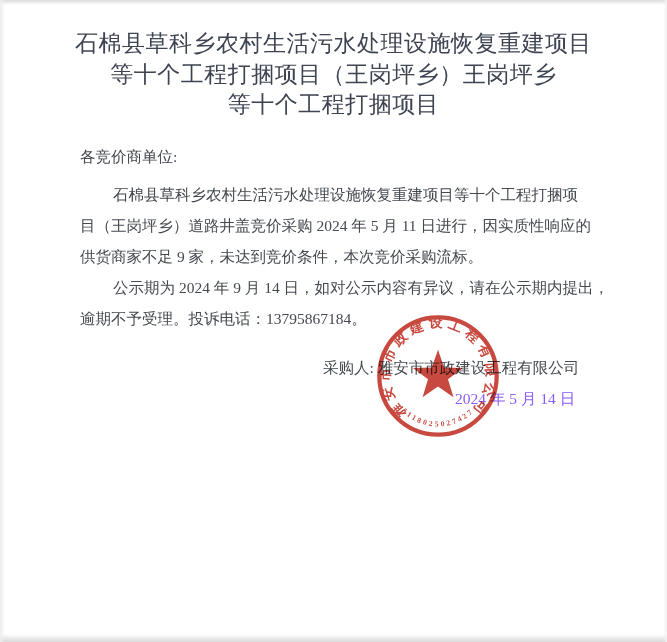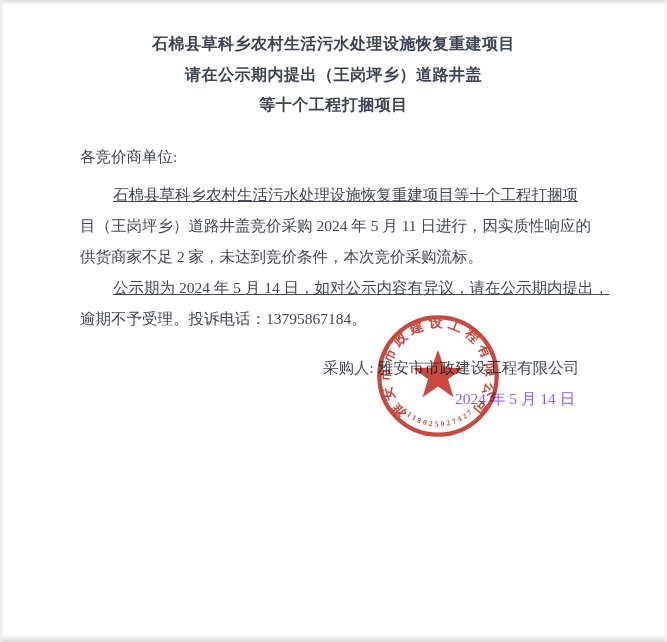--- a/index.html
+++ b/index.html
@@ -26,23 +26,23 @@
   .edge.right  { right: 0; top: 0; width: 4px; height: 100%;
                  background: linear-gradient(to left, #f1f1f1, rgba(255,255,255,0)); }
 
   .title-block {
     position: absolute;
     left: 0;
     top: 29px;
     width: 667px;
     text-align: center;
     color: #3e4452;
-    font-size: 16px;
+    font-size: 23px;
     line-height: 30.5px;
-    font-weight: 700;
+    font-weight: 400;
     letter-spacing: 0.5px;
   }
 
   .salutation {
     position: absolute;
     left: 80px;
     top: 147px;
     font-size: 15.5px;
     color: #44484f;
     font-family: Liberation Serif, serif;
@@ -51,21 +51,21 @@
   .body-block {
     position: absolute;
     left: 80px;
     top: 179px;
     width: 512px;
     font-size: 15.5px;
     line-height: 31px;
     color: #44484f;
   }
   .body-block .line { white-space: nowrap; }
-  .body-block .line.indent { text-indent: 33px; text-decoration: underline; }
+  .body-block .line.indent { text-indent: 33px; }
 
   .purchaser-line {
     position: absolute;
     left: 323px;
     top: 358px;
     font-size: 15.5px;
     color: #44484f;
     white-space: nowrap;
   }
   .date-line {
@@ -96,31 +96,31 @@
 
 <div class="page">
 
   <div class="edge top"></div>
   <div class="edge bottom"></div>
   <div class="edge left"></div>
   <div class="edge right"></div>
 
   <div class="title-block">
     <div>石棉县草科乡农村生活污水处理设施恢复重建项目</div>
-    <div>请在公示期内提出（王岗坪乡）道路井盖</div>
+    <div>等十个工程打捆项目（王岗坪乡）王岗坪乡</div>
     <div>等十个工程打捆项目</div>
   </div>
 
   <div class="salutation">各竞价商单位:</div>
 
   <div class="body-block">
     <div class="line indent">石棉县草科乡农村生活污水处理设施恢复重建项目等十个工程打捆项</div>
     <div class="line">目（王岗坪乡）道路井盖竞价采购 2024 年 5 月 11 日进行，因实质性响应的</div>
-    <div class="line">供货商家不足 2 家，未达到竞价条件，本次竞价采购流标。</div>
-    <div class="line indent">公示期为 2024 年 5 月 14 日，如对公示内容有异议，请在公示期内提出，</div>
+    <div class="line">供货商家不足 9 家，未达到竞价条件，本次竞价采购流标。</div>
+    <div class="line indent">公示期为 2024 年 9 月 14 日，如对公示内容有异议，请在公示期内提出，</div>
     <div class="line">逾期不予受理。投诉电话：13795867184。</div>
   </div>
 
   <div class="purchaser-line">采购人: 雅安市市政建设工程有限公司</div>
   <div class="date-line">2024 年 5 月 14 日</div>
 
   <svg class="seal" viewBox="0 0 170 170" xmlns="http://www.w3.org/2000/svg">
     <defs>
       <path id="seal-arc-top" d="M 57.47 124.32 A 48 48 0 1 1 112.53 124.32" fill="none"></path>
       <path id="seal-arc-bottom" d="M 45.07 115.09 A 50 50 0 0 0 124.93 115.09" fill="none"></path>

